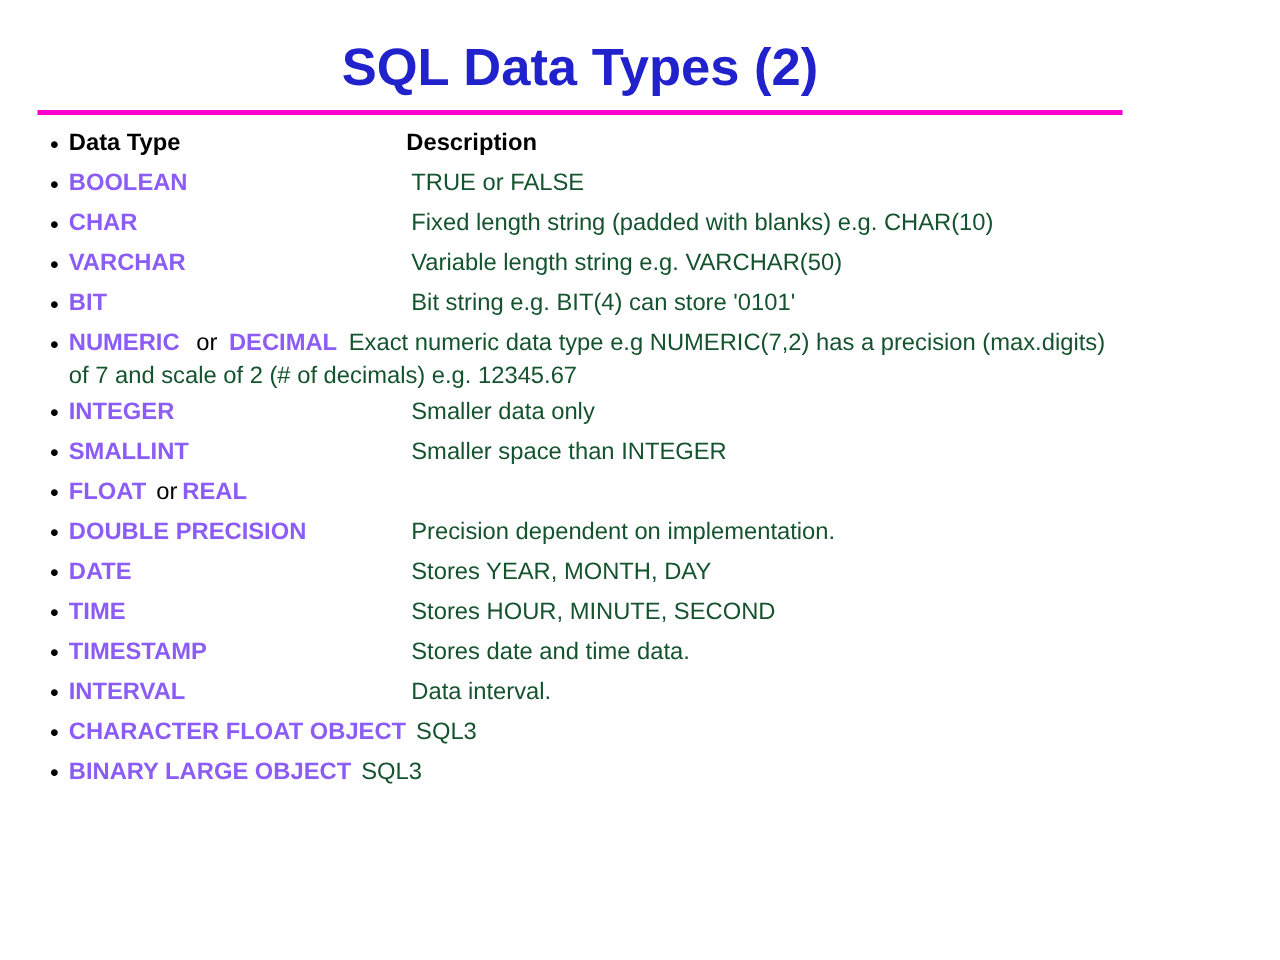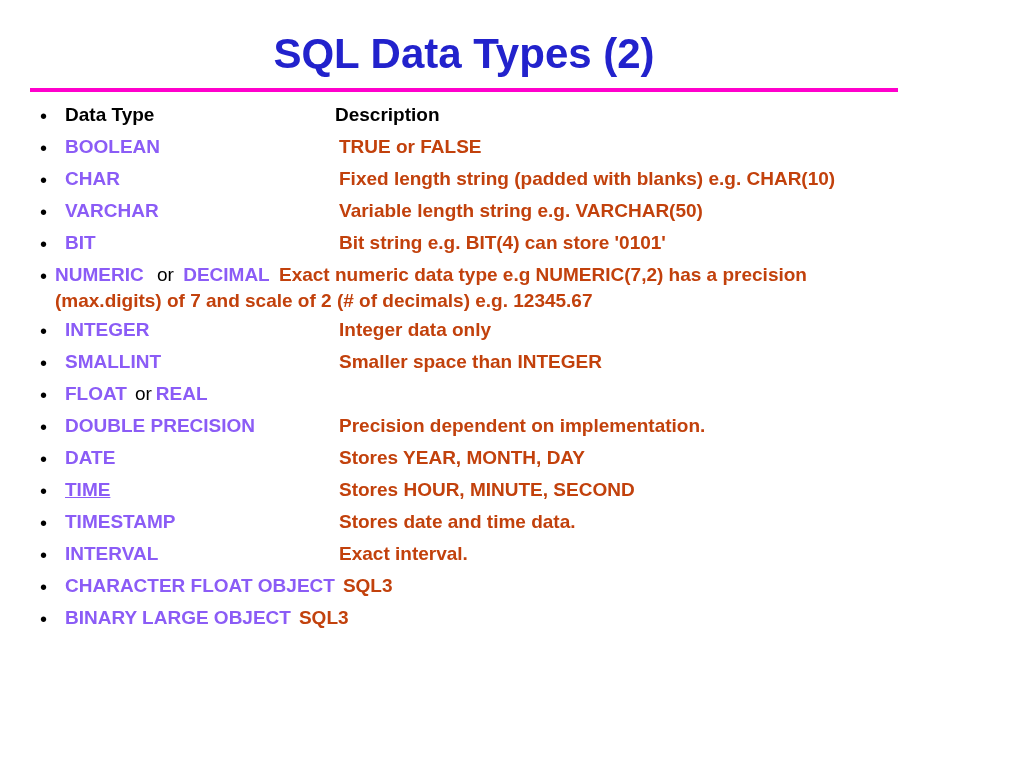--- a/index.html
+++ b/index.html
@@ -58,32 +58,31 @@
       margin-right: 8px;
       margin-top: 1px;
       flex-shrink: 0;
     }
 
     .item-content {
       display: flex;
       flex-wrap: wrap;
       align-items: flex-start;
       flex: 1;
-      margin-left: 10px;
     }
 
     .type-name {
       color: #8b5cf6;
       font-weight: bold;
       margin-right: 4px;
     }
 
     .description {
-      color: #c2410c;
-      font-weight: bold;
+      color: #14532d;
+      font-weight: normal;
     }
 
     .connector {
       color: black;
       font-weight: normal;
       margin: 0 4px;
     }
   </style>
 </head>
 <body>
@@ -140,21 +139,21 @@
         <span class="connector"> or </span>
         <span class="type-name">DECIMAL</span>
         <span class="description">Exact numeric data type e.g NUMERIC(7,2) has a precision (max.digits) of 7 and scale of 2 (# of decimals) e.g. 12345.67</span>
       </div>
     </div>
 
     <div class="list-item">
       <span class="bullet">•</span>
       <div class="item-content">
         <span class="type-name" style="min-width:270px; display:inline-block;">INTEGER</span>
-        <span class="description">Integer data only</span>
+        <span class="description">Smaller data only</span>
       </div>
     </div>
 
     <div class="list-item">
       <span class="bullet">•</span>
       <div class="item-content">
         <span class="type-name" style="min-width:270px; display:inline-block;">SMALLINT</span>
         <span class="description">Smaller space than INTEGER</span>
       </div>
     </div>
@@ -182,38 +181,38 @@
       <span class="bullet">•</span>
       <div class="item-content">
         <span class="type-name" style="min-width:270px; display:inline-block;">DATE</span>
         <span class="description">Stores YEAR, MONTH, DAY</span>
       </div>
     </div>
 
     <div class="list-item">
       <span class="bullet">•</span>
       <div class="item-content">
-        <span class="type-name" style="min-width:270px; display:inline-block;text-decoration:underline;">TIME</span>
+        <span class="type-name" style="min-width:270px; display:inline-block;">TIME</span>
         <span class="description">Stores HOUR, MINUTE, SECOND</span>
       </div>
     </div>
 
     <div class="list-item">
       <span class="bullet">•</span>
       <div class="item-content">
         <span class="type-name" style="min-width:270px; display:inline-block;">TIMESTAMP</span>
         <span class="description">Stores date and time data.</span>
       </div>
     </div>
 
     <div class="list-item">
       <span class="bullet">•</span>
       <div class="item-content">
         <span class="type-name" style="min-width:270px; display:inline-block;">INTERVAL</span>
-        <span class="description">Exact interval.</span>
+        <span class="description">Data interval.</span>
       </div>
     </div>
 
     <div class="list-item">
       <span class="bullet">•</span>
       <div class="item-content">
         <span class="type-name" style="margin-right:8px;">CHARACTER FLOAT OBJECT</span>
         <span class="description">SQL3</span>
       </div>
     </div>

